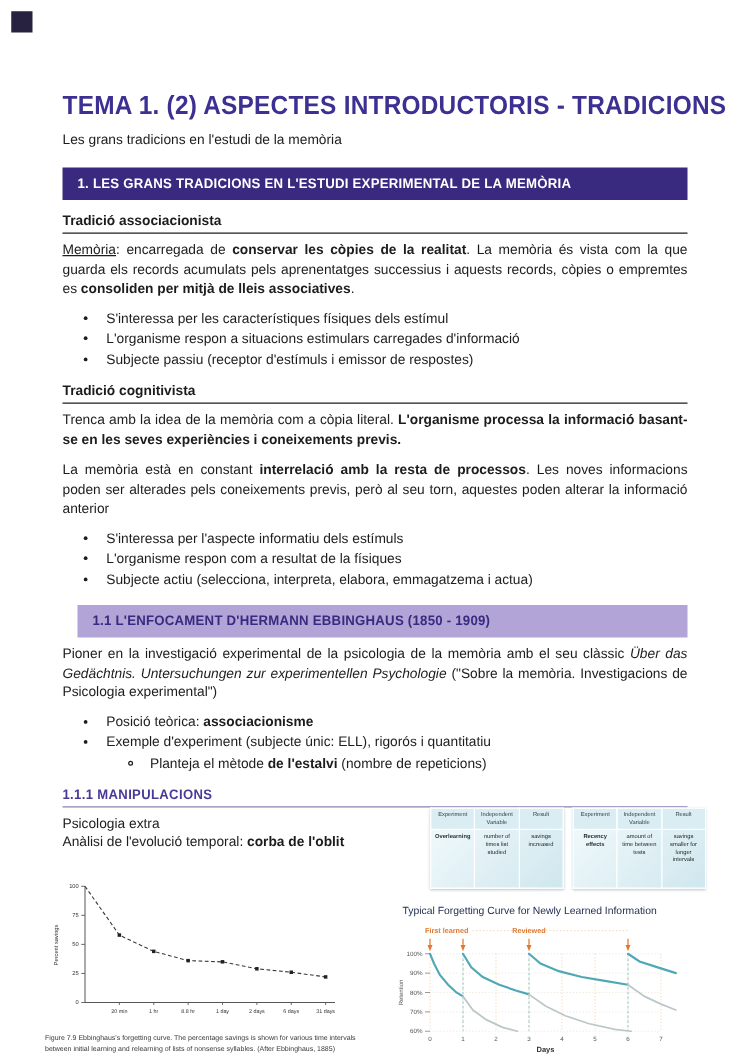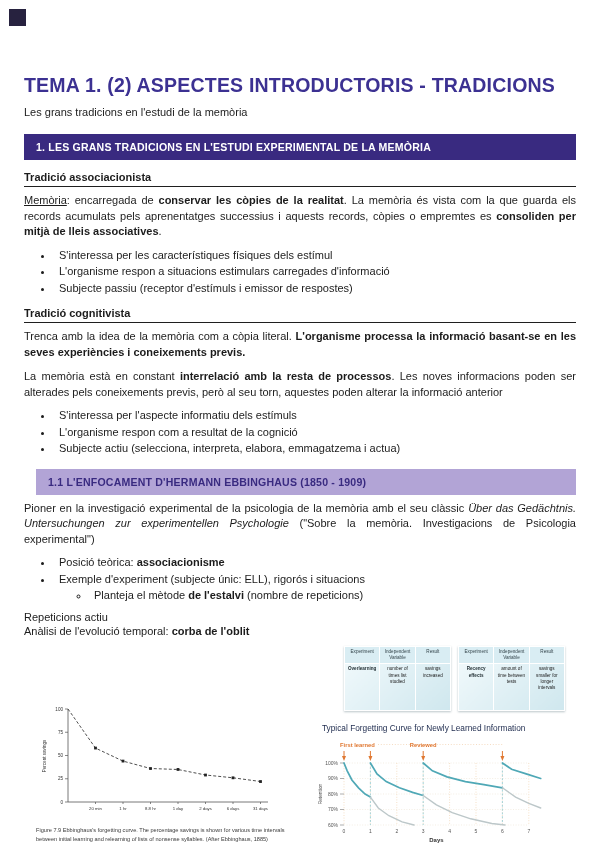--- a/index.html
+++ b/index.html
@@ -1,19 +1,19 @@
 <!DOCTYPE html>
 <html><head>
 <meta charset="utf-8">
 <style>
   html,body{margin:0;padding:0;background:#fff;}
   .page{position:relative;width:600px;height:848px;background:#ffffff;
         font-family:"Liberation Sans",sans-serif;color:#1c1c1c;overflow:hidden;}
   .corner-mark{position:absolute;left:9px;top:9px;width:17px;height:17px;background:#27223f;}
-  .content{padding:0 24px;}
+  .content{padding:0 50px;}
   .title{margin:73px 0 0;font-size:21px;font-weight:bold;color:#3c3192;
          transform:scaleX(.93);transform-origin:left center;white-space:nowrap;letter-spacing:.2px;}
   .subtitle{margin-top:9px;font-size:11px;}
   .banner{margin-top:16px;background:#392a80;color:#fff;font-weight:bold;font-size:11px;
           padding:7px 12px;}
   .banner.light{background:#b2a4d6;color:#392a80;margin-top:12px;margin-left:12px;}
   .banner .inner{display:inline-block;transform:scaleX(.96);transform-origin:left center;
                  letter-spacing:.2px;white-space:nowrap;}
   .rule-head{margin:11px 0 0;font-size:11px;font-weight:bold;border-bottom:1.4px solid #1f1f1f;
              padding-bottom:3px;}
@@ -64,39 +64,42 @@
       <li><span>S'interessa per les característiques físiques dels estímul</span></li>
       <li><span>L'organisme respon a situacions estimulars carregades d'informació</span></li>
       <li><span>Subjecte passiu (receptor d'estímuls i emissor de respostes)</span></li>
     </ul>
 
     <h3 class="rule-head">Tradició cognitivista</h3>
     <p class="para"><span>Trenca amb la idea de la memòria com a còpia literal. </span><span class="b">L'organisme processa la informació basant-se en les seves experiències i coneixements previs.</span></p>
     <p class="para" style="margin-top:9px"><span>La memòria està en constant </span><span class="b">interrelació amb la resta de processos</span><span>. Les noves informacions poden ser alterades pels coneixements previs, però al seu torn, aquestes poden alterar la informació anterior</span></p>
     <ul class="bul">
       <li><span>S'interessa per l'aspecte informatiu dels estímuls</span></li>
-      <li><span>L'organisme respon com a resultat de la cognició</span></li>
+      <li><span>L'organisme respon com a resultat de la físiques</span></li>
       <li><span>Subjecte actiu (selecciona, interpreta, elabora, emmagatzema i actua)</span></li>
     </ul>
 
     <div class="banner light">
       <span class="inner">1.1 L'ENFOCAMENT D'HERMANN EBBINGHAUS (1850 - 1909)</span>
     </div>
 
     <p class="para"><span>Pioner en la investigació experimental de la psicologia de la memòria amb el seu clàssic </span><span class="i">Über das Gedächtnis. Untersuchungen zur experimentellen Psychologie</span><span> ("Sobre la memòria. Investigacions de Psicologia experimental")</span></p>
     <ul class="bul">
       <li><span>Posició teòrica: </span><span class="b">associacionisme</span></li>
-      <li><span>Exemple d'experiment (subjecte únic: ELL), rigorós i situacions</span></li>
+      <li><span>Exemple d'experiment (subjecte únic: ELL), rigorós i quantitatiu</span></li>
       <ul class="sub">
         <li><span>Planteja el mètode </span><span class="b">de l'estalvi</span><span> (nombre de repeticions)</span></li>
       </ul>
     </ul>
 
+    <h3 class="rule-head purple">
+      <span class="inner">1.1.1 MANIPULACIONS</span>
+    </h3>
     <div class="manip-lines">
-      <div><span>Repeticions actiu</span></div>
+      <div><span>Psicologia extra</span></div>
       <div><span>Anàlisi de l'evolució temporal: </span><span class="b">corba de l'oblit</span></div>
     </div>
   </div>
 
   <div class="fig-tables" id="tables-slot">
       <table class="mini-table">
         <tbody>
           <tr class="hd">
             <th>Experiment</th>
             <th>Independent Variable</th>

